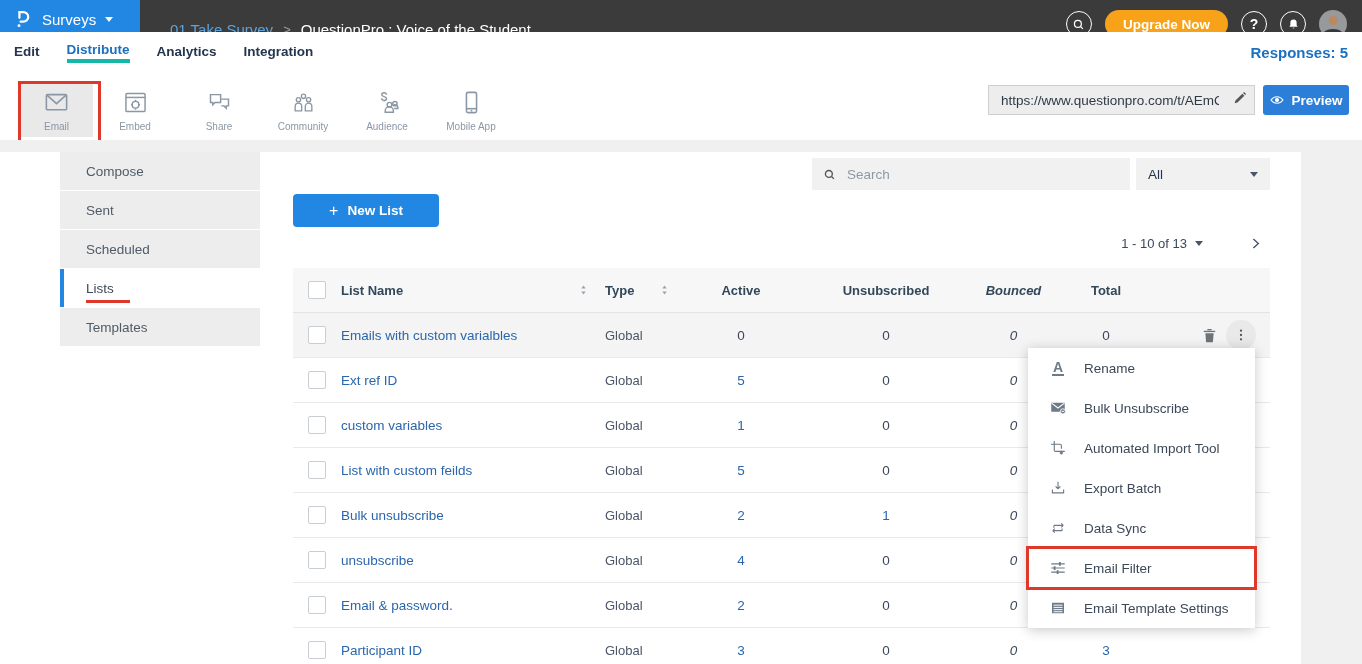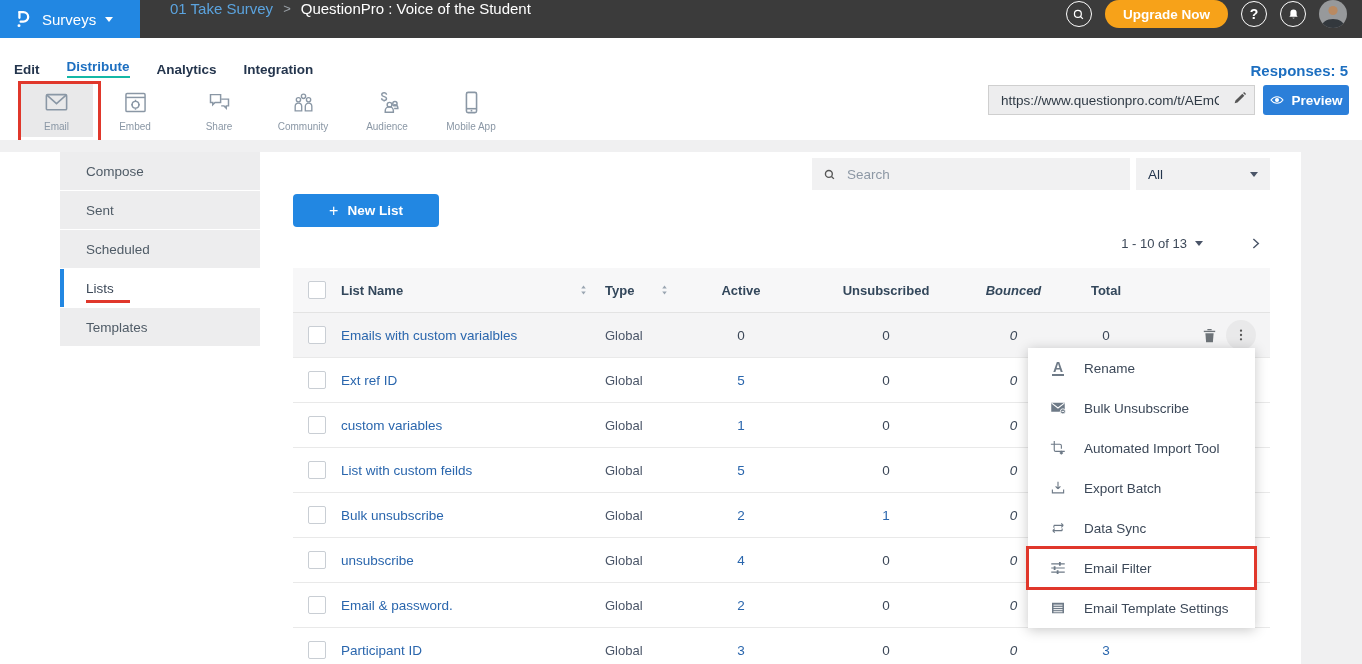--- a/index.html
+++ b/index.html
@@ -1,40 +1,40 @@
 <!DOCTYPE html>
 <html><head>
 <meta charset="utf-8">
 <style>
   html,body{margin:0;padding:0;}
   body{font-family:"Liberation Sans",sans-serif;}
   #app{position:relative;width:1362px;height:664px;overflow:hidden;background:#ffffff;}
 
   
-  .header{position:absolute;top:0;left:0;right:0;height:38px;background:#3b3b3b;display:flex;align-items:flex-start;}
+  .header{position:absolute;top:0;left:0;right:0;height:38px;background:#3b3b3b;display:flex;align-items:flex-end;}
   .logo-block{width:140px;height:38px;background:#2287e2;display:flex;align-items:center;padding:0 12px;box-sizing:border-box;gap:9px;cursor:pointer;}
   .logo-block svg{width:21px;height:21px;}
   .product-name{color:#fff;font-size:15px;}
   .caret{width:0;height:0;border-left:4.5px solid transparent;border-right:4.5px solid transparent;border-top:5px solid #fff;display:inline-block;}
   .breadcrumb{display:flex;align-items:center;gap:10px;margin-left:30px;font-size:15px;}
   .bc-survey{color:#5ba3de;}
   .bc-sep{color:#9aa0a6;font-size:13px;}
   .bc-title{color:#ffffff;}
   .header-right{margin-left:auto;display:flex;align-items:center;gap:13px;padding-right:15px;}
   .circle-btn{width:26px;height:26px;border:1.5px solid #fff;border-radius:50%;display:flex;align-items:center;justify-content:center;color:#fff;box-sizing:border-box;cursor:pointer;}
   .circle-btn svg{width:15px;height:15px;}
   .circle-btn.q{font-size:14px;font-weight:bold;}
   .upgrade-btn{height:28px;border-radius:14px;background:#f7a219;color:#fff;font-weight:bold;font-size:13.5px;display:flex;align-items:center;padding:0 18px;cursor:pointer;}
   .avatar{width:28px;height:28px;border-radius:50%;overflow:hidden;cursor:pointer;}
   .avatar svg{display:block;}
 
   
-  .tabbar{position:absolute;top:50px;left:0;right:0;height:40px;background:#fff;display:flex;align-items:center;padding-left:14px;}
+  .tabbar{position:absolute;top:32px;left:0;right:0;height:40px;background:#fff;display:flex;align-items:center;padding-left:14px;}
   .tab{font-size:13.5px;font-weight:bold;color:#24354d;margin-right:27px;cursor:pointer;padding-bottom:2px;}
-  .tab.active{color:#1d6fc0;border-bottom:6px solid #14b8a6;}
+  .tab.active{color:#1d6fc0;border-bottom:4px solid #14b8a6;}
   .responses{position:absolute;right:14px;top:12px;font-size:15px;font-weight:bold;color:#1d6fc0;cursor:pointer;}
 
   
   .toolbar{position:absolute;top:78px;left:0;right:0;height:62px;background:#fff;}
   .tools{display:flex;padding-left:20px;align-items:flex-start;}
   .tool{width:84px;height:54px;margin-top:5px;display:flex;flex-direction:column;align-items:center;justify-content:center;gap:3px;color:#8a97a5;font-size:10px;cursor:pointer;}
   .tool:first-child{width:73px;}
   .tool.selected{background:#e9e9ea;}
   .tool svg{width:27px;height:27px;}
   .tool-annotation{position:absolute;left:18px;top:3px;width:77px;height:58px;border:3px solid #e0372b;pointer-events:none;}

